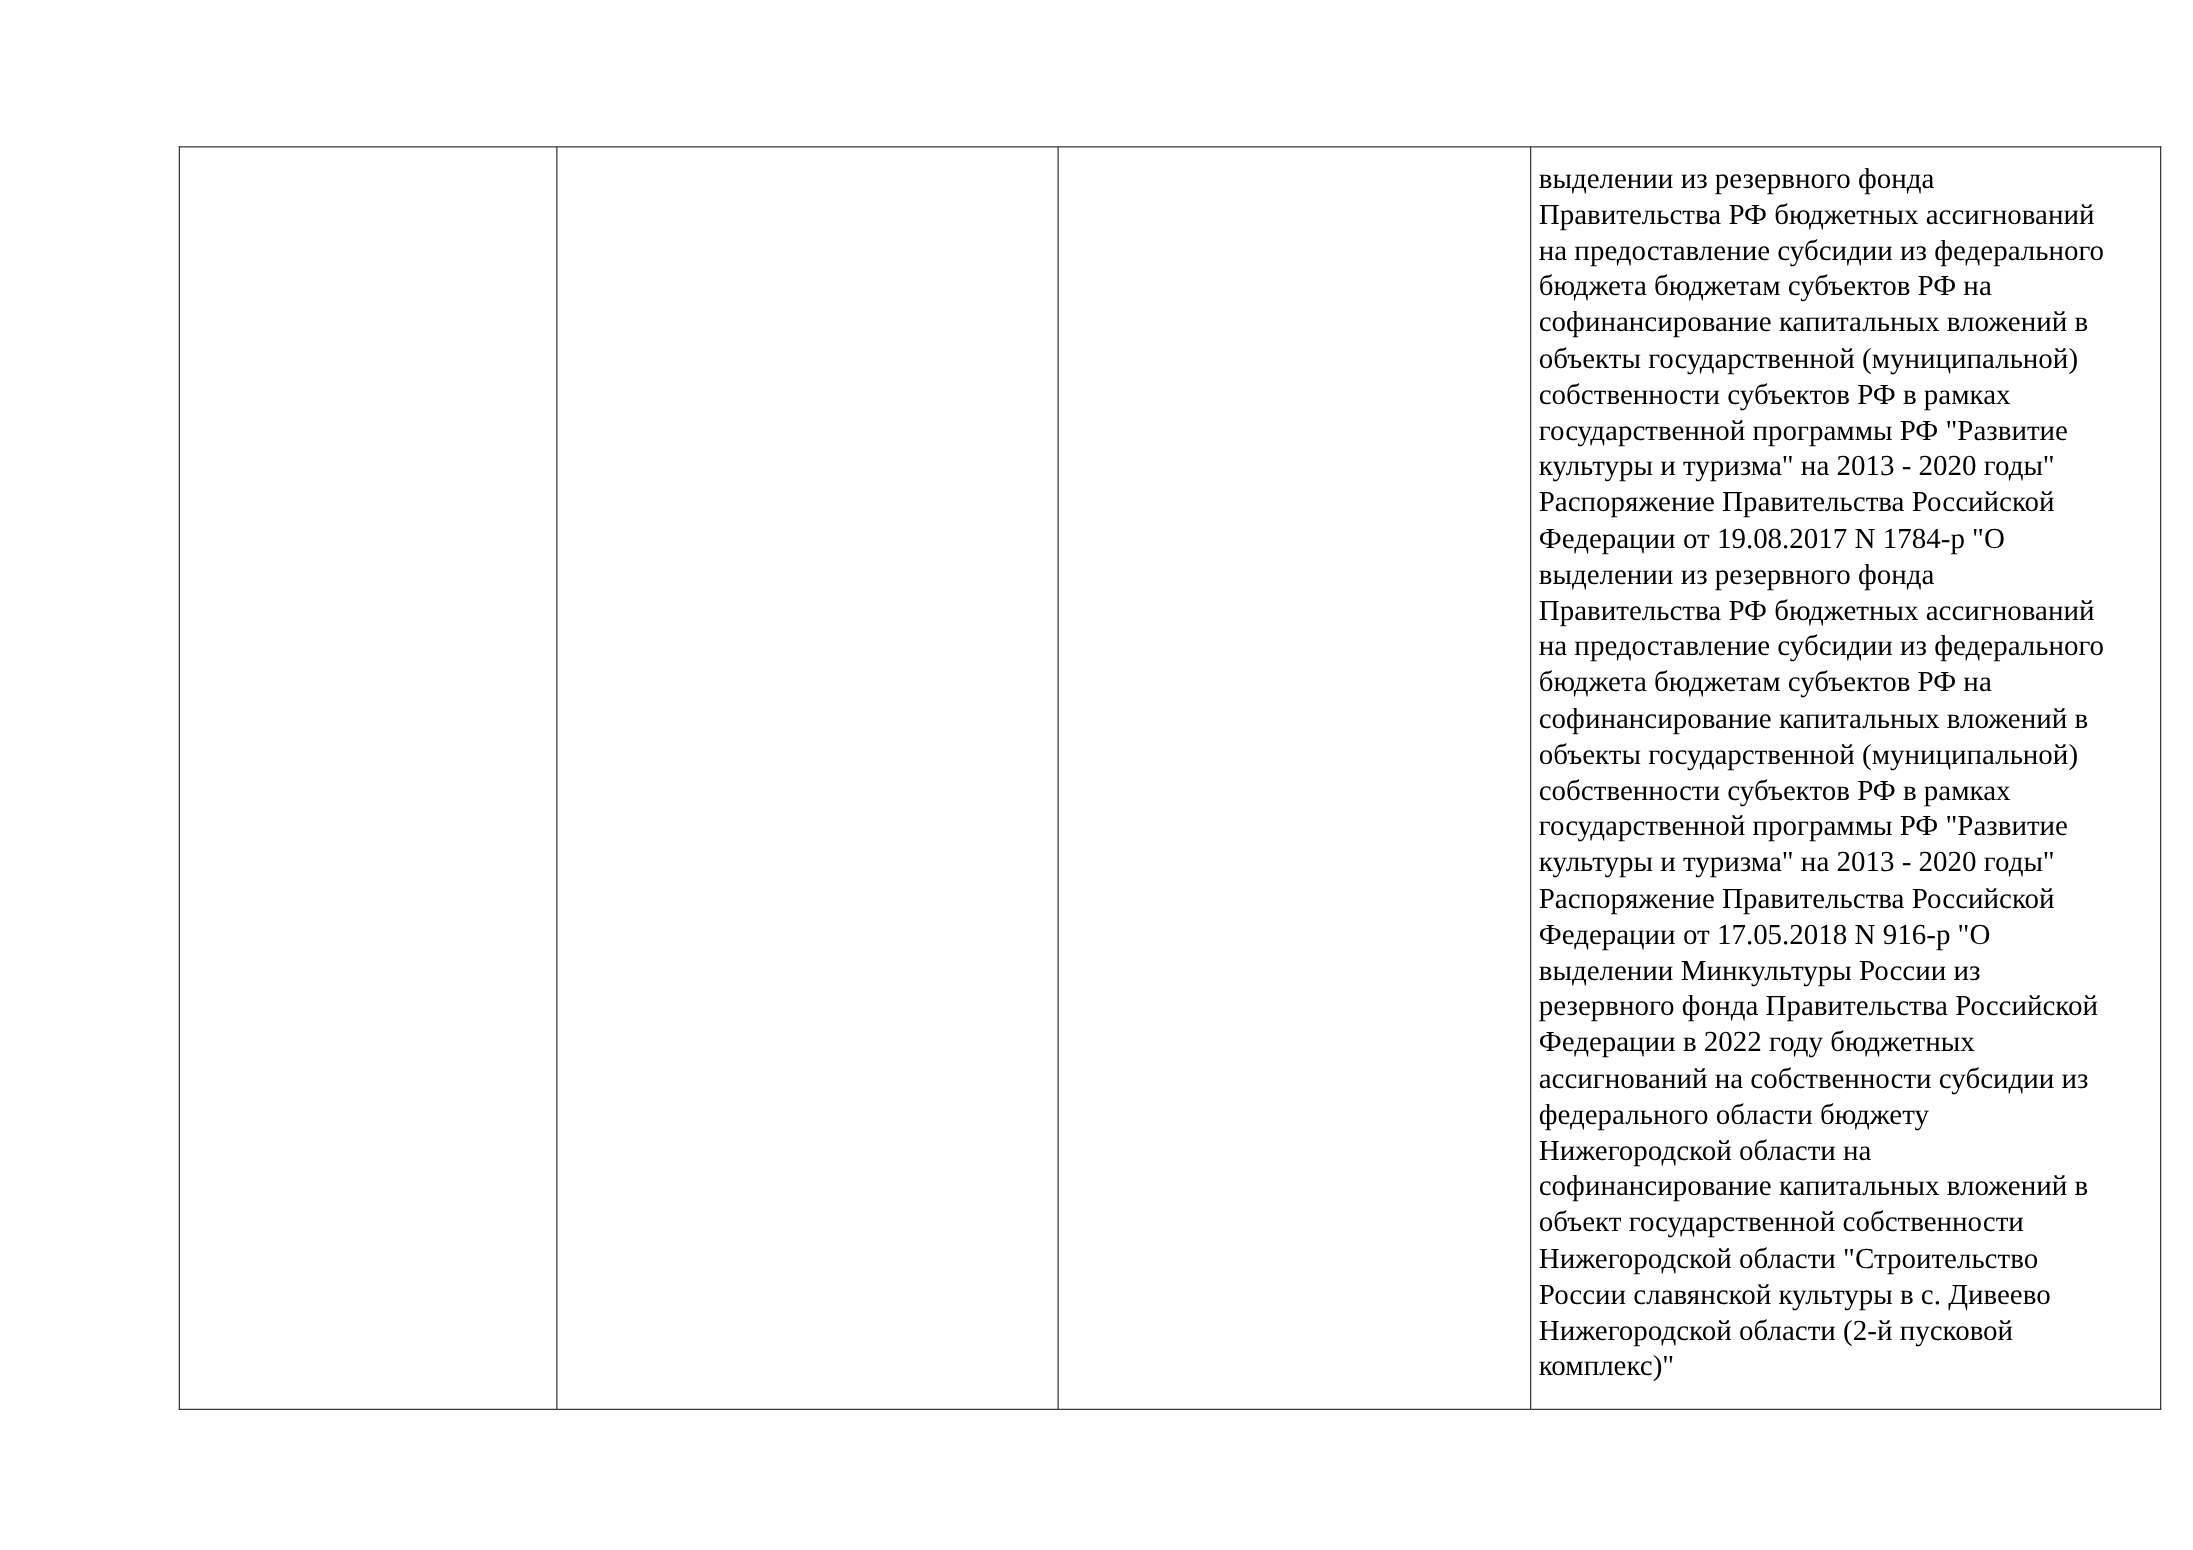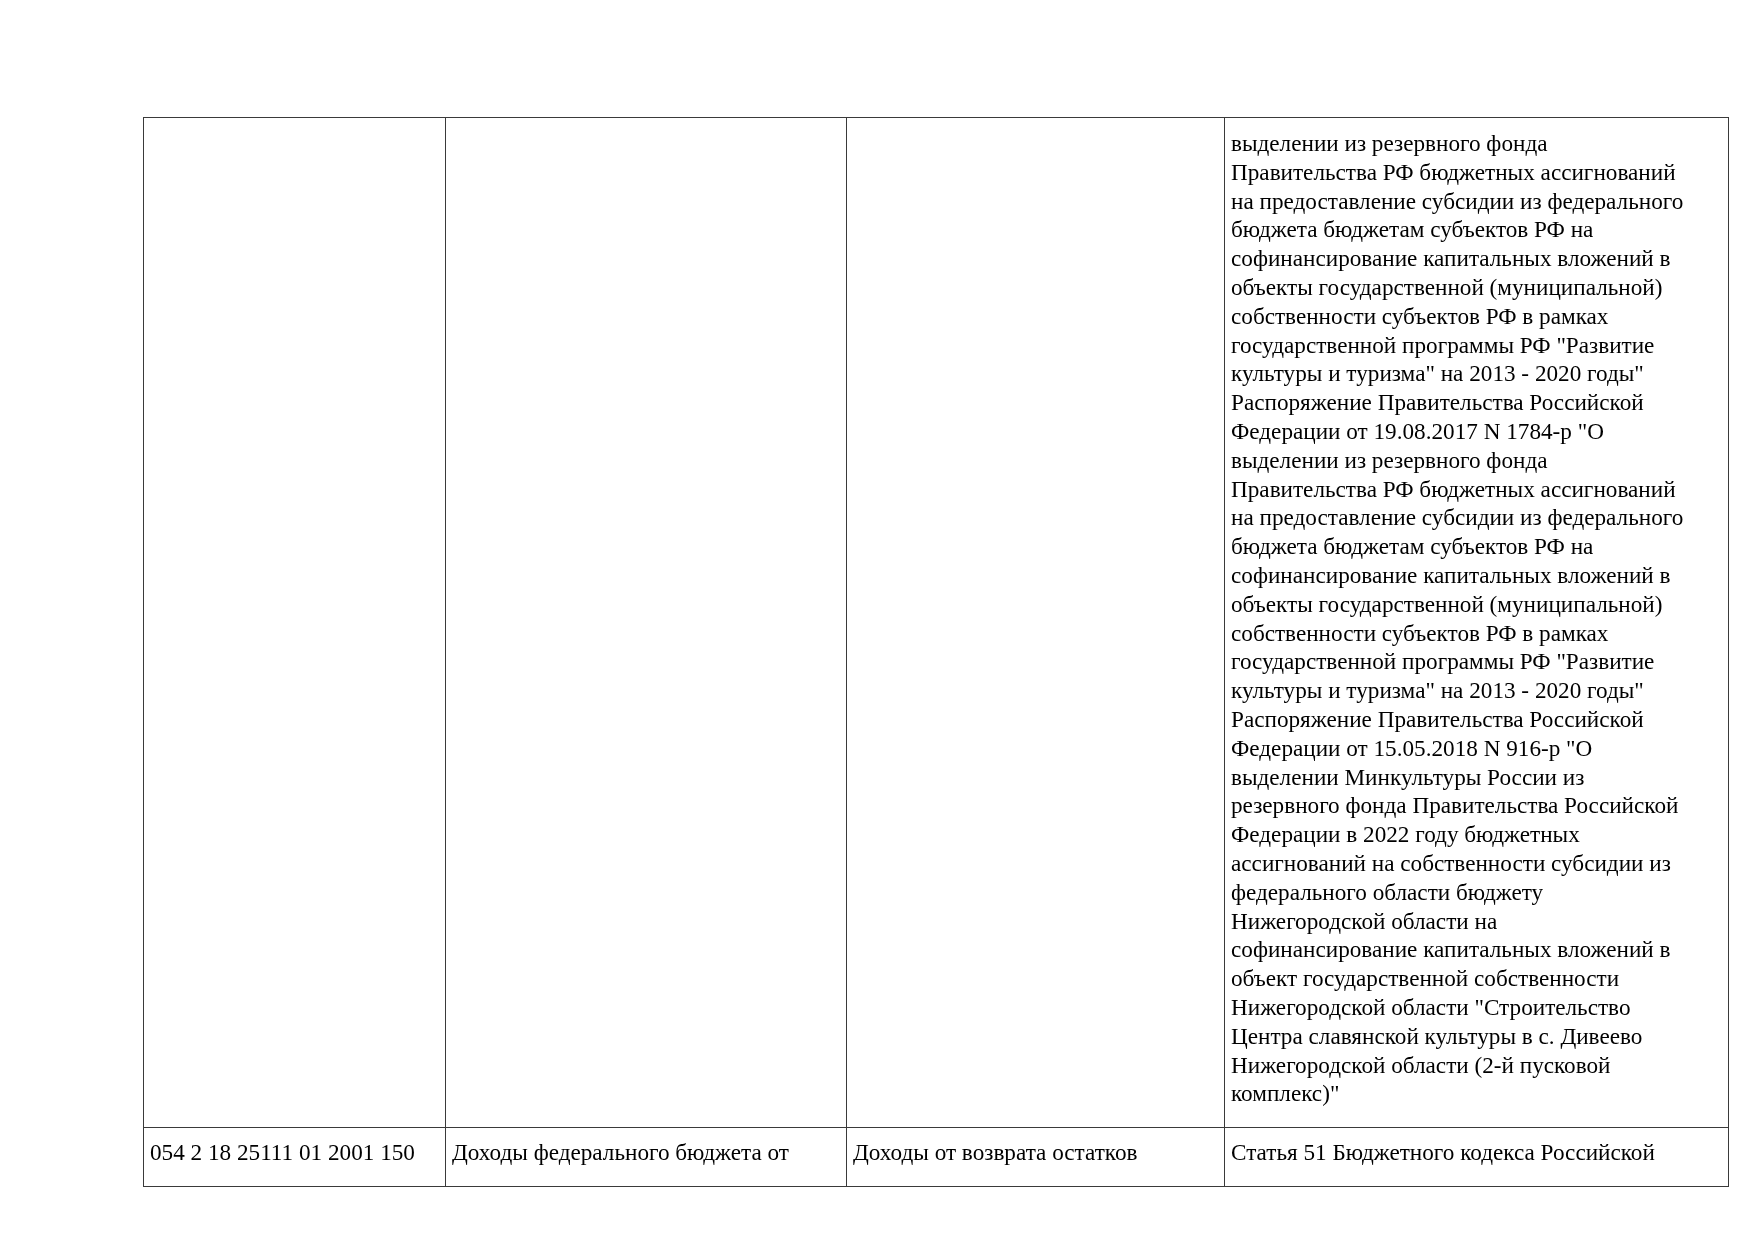--- a/index.html
+++ b/index.html
@@ -84,36 +84,30 @@
           <span class="line">выделении из резервного фонда</span>
           <span class="line">Правительства РФ бюджетных ассигнований</span>
           <span class="line">на предоставление субсидии из федерального</span>
           <span class="line">бюджета бюджетам субъектов РФ на</span>
           <span class="line">софинансирование капитальных вложений в</span>
           <span class="line">объекты государственной (муниципальной)</span>
           <span class="line">собственности субъектов РФ в рамках</span>
           <span class="line">государственной программы РФ "Развитие</span>
           <span class="line">культуры и туризма" на 2013 - 2020 годы"</span>
           <span class="line">Распоряжение Правительства Российской</span>
-          <span class="line">Федерации от 15.05.2018 N 916-р "О</span>
+          <span class="line">Федерации от 17.05.2018 N 916-р "О</span>
           <span class="line">выделении Минкультуры России из</span>
           <span class="line">резервного фонда Правительства Российской</span>
           <span class="line">Федерации в 2022 году бюджетных</span>
           <span class="line">ассигнований на собственности субсидии из</span>
           <span class="line">федерального области бюджету</span>
           <span class="line">Нижегородской области на</span>
           <span class="line">софинансирование капитальных вложений в</span>
           <span class="line">объект государственной собственности</span>
           <span class="line">Нижегородской области "Строительство</span>
-          <span class="line">Центра славянской культуры в с. Дивеево</span>
+          <span class="line">России славянской культуры в с. Дивеево</span>
           <span class="line">Нижегородской области (2-й пусковой</span>
           <span class="line">комплекс)"</span>
         </td>
-      </tr>
-      <tr class="row-next">
-        <td>054 2 18 25111 01 2001 150</td>
-        <td>Доходы федерального бюджета от</td>
-        <td>Доходы от возврата остатков</td>
-        <td>Статья 51 Бюджетного кодекса Российской</td>
       </tr>
     </tbody>
   </table>
 </div>
 
 </body></html>

